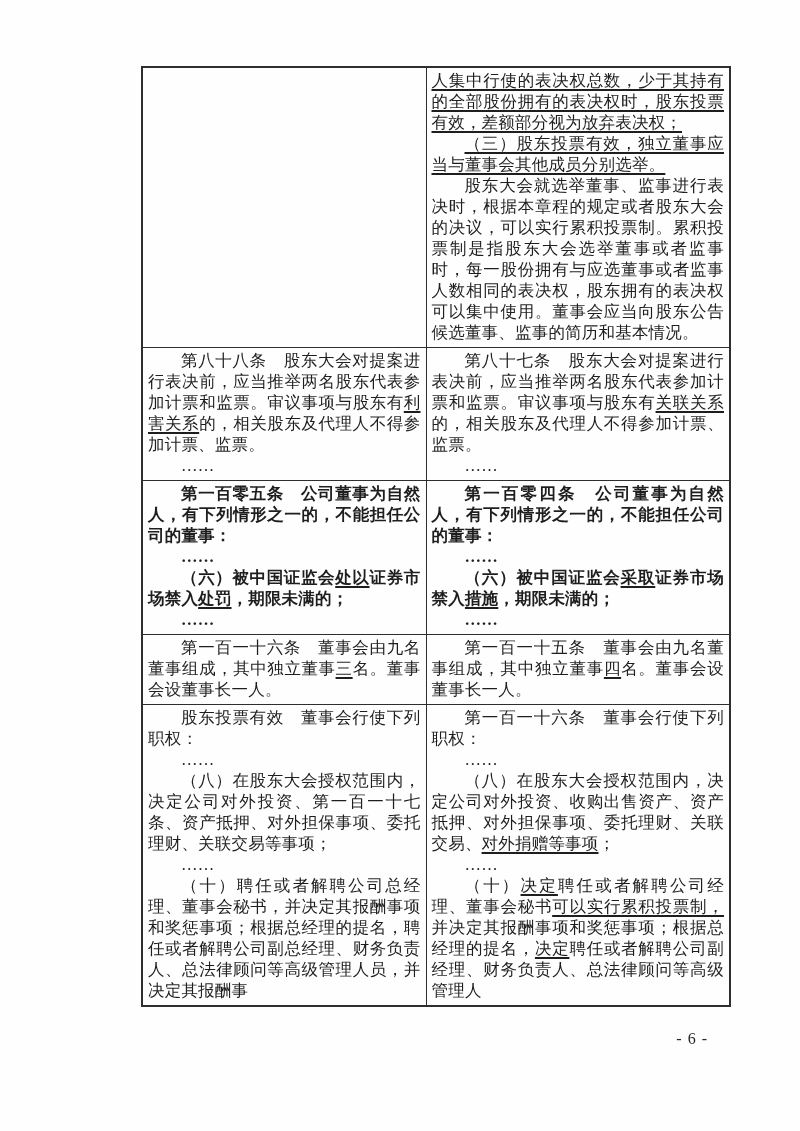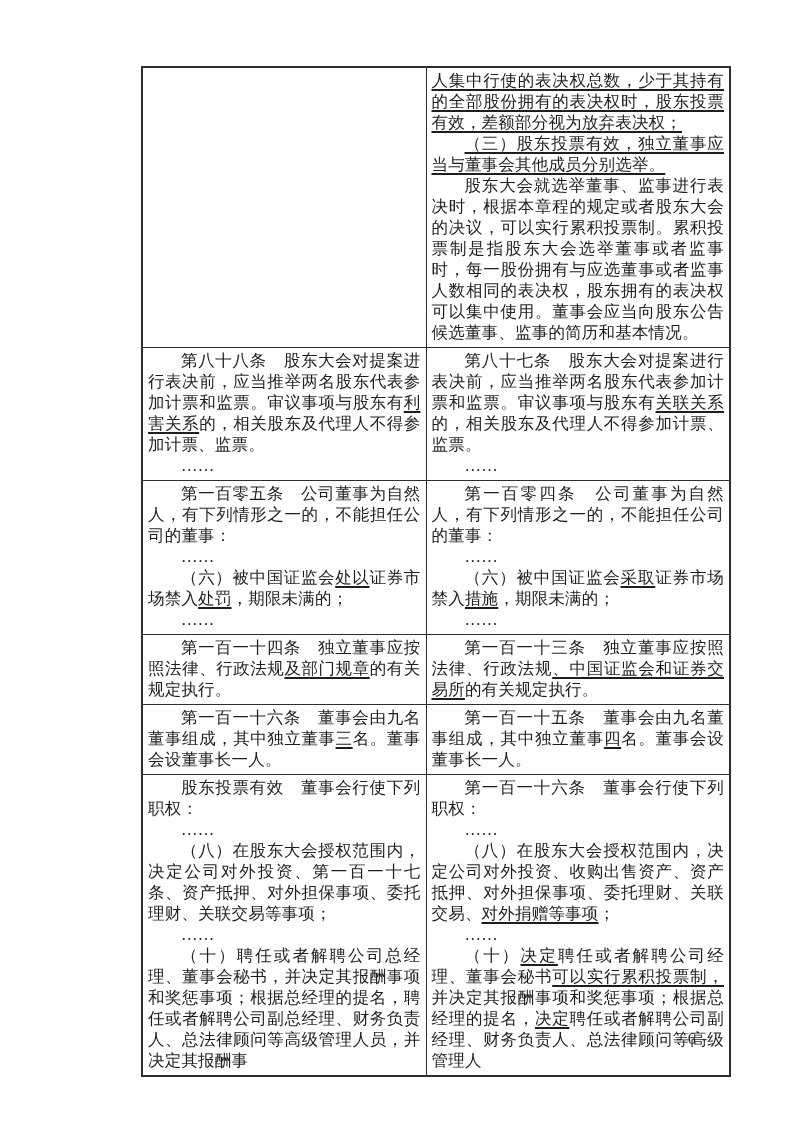--- a/index.html
+++ b/index.html
@@ -22,21 +22,21 @@
   col.right-col { width:304px; }
   td {
     border:1.5px solid #2e2e2e;
     vertical-align:top;
     padding:2px 5px 4px 5px;
     font-size:16.5px;
     line-height:21px;
   }
   tr.r1 td { height:277px; }
   tr.r2 td { height:120px; }
-  tr.r3 td { height:150px; }
+  tr.r3 td { height:150px;font-weight:bold; }
   tr.r4 td { height:65px;  }
   tr.r5 td { height:62px;  }
   tr.r6 td { height:275px; }
 
   p.para { text-align:justify; letter-spacing:0.2px; }
   p.indent { text-indent:2em; }
   span.u {
     text-decoration:underline;
     text-decoration-thickness:1.5px;
     text-underline-offset:3px;
@@ -83,28 +83,20 @@
             <p class="para indent"><span class="">（六）被中国证监会</span><span class="u">处以</span><span class="">证券市场禁入</span><span class="u">处罚</span><span class="">，期限未满的；</span></p>
             <p class="para indent"><span class="">……</span></p>
           </td>
           <td>
             <p class="para indent"><span class="">第一百零四条　公司董事为自然人，有下列情形之一的，不能担任公司的董事：</span></p>
             <p class="para indent"><span class="">……</span></p>
             <p class="para indent"><span class="">（六）被中国证监会</span><span class="u">采取</span><span class="">证券市场禁入</span><span class="u">措施</span><span class="">，期限未满的；</span></p>
             <p class="para indent"><span class="">……</span></p>
           </td>
         </tr>
-        <tr class="r4">
-          <td>
-            <p class="para indent"><span class="">第一百一十四条　独立董事应按照法律、行政法规</span><span class="u">及部门规章</span><span class="">的有关规定执行。</span></p>
-          </td>
-          <td>
-            <p class="para indent"><span class="">第一百一十三条　独立董事应按照法律、行政法规</span><span class="u">、中国证监会和证券交易所</span><span class="">的有关规定执行。</span></p>
-          </td>
-        </tr>
         <tr class="r5">
           <td>
             <p class="para indent"><span class="">第一百一十六条　董事会由九名董事组成，其中独立董事</span><span class="u">三</span><span class="">名。董事会设董事长一人。</span></p>
           </td>
           <td>
             <p class="para indent"><span class="">第一百一十五条　董事会由九名董事组成，其中独立董事</span><span class="u">四</span><span class="">名。董事会设董事长一人。</span></p>
           </td>
         </tr>
         <tr class="r6">
           <td>

